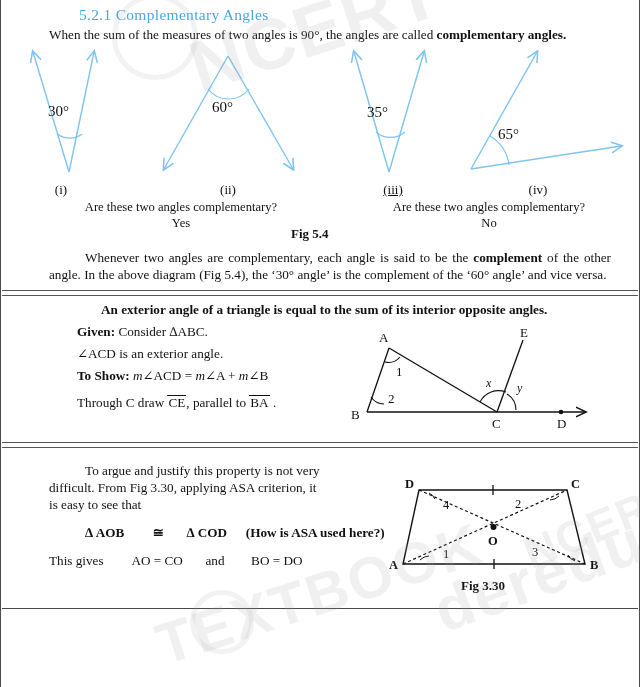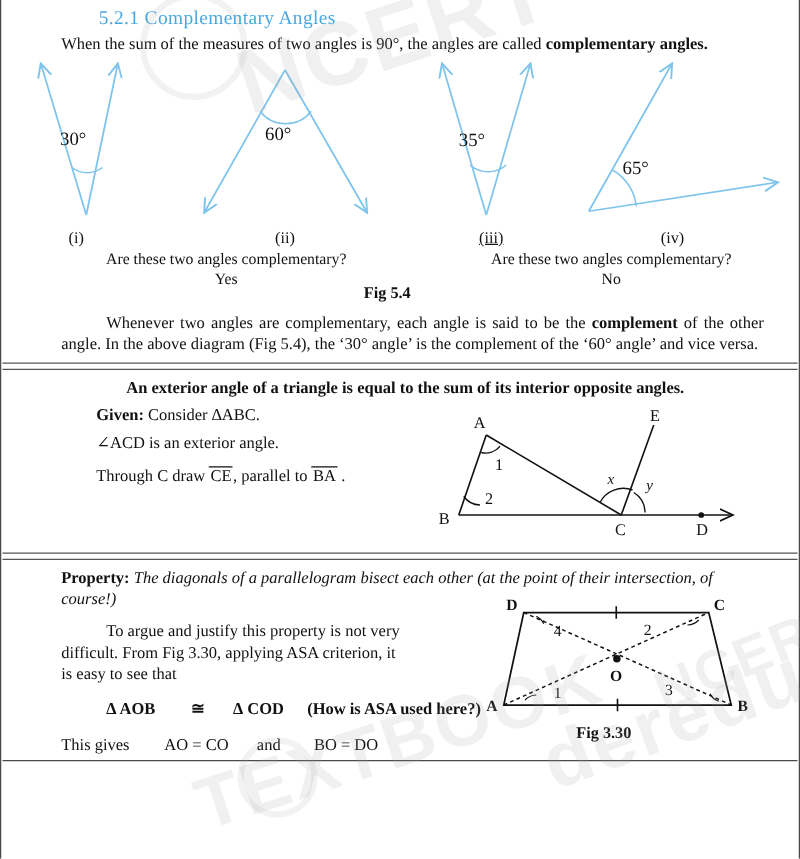--- a/index.html
+++ b/index.html
@@ -237,20 +237,23 @@
 
   <div class="panel s2">
 
     <div class="body-text" style="padding:0 36px 6px 48px; font-weight:bold; text-indent:24px;">An exterior angle of a triangle is equal to the sum of its interior opposite angles.</div>
 
     <div class="s2-text">
       <div class="ln">
         <b>Given:</b><span> Consider ∆ABC.</span>
       </div>
       <div class="ln">∠ACD is an exterior angle.</div>
+      <div class="ln">
+        <b>To Show:</b><span class="mathvar"> m</span><span>∠ACD = </span><span class="mathvar">m</span><span>∠A + </span><span class="mathvar">m</span><span>∠B</span>
+      </div>
       <div class="ln" style="margin-top:13px;">
         <span>Through C draw </span><span class="overline">CE</span><span>, parallel to </span><span class="overline">BA</span><span> .</span>
       </div>
     </div>
 
     <div class="s2-fig">
       <svg width="290" height="112" viewBox="0 0 290 112">
         <defs>
           <marker id="arrK" markerWidth="9" markerHeight="9" refX="7" refY="4.5" orient="auto">
             <path d="M0,0.8 L8,4.5 L0,8.2" fill="none" stroke="#111" stroke-width="1.1"></path>
@@ -282,23 +285,20 @@
         <text x="141" y="63" font-family="Liberation Serif, serif" font-size="12" font-style="italic" fill="#111">x</text>
         <text x="172" y="68" font-family="Liberation Serif, serif" font-size="12" font-style="italic" fill="#111">y</text>
       </svg>
     </div>
   </div>
 
   <div class="divider"></div>
 
   <div class="panel s3">
 
-    <div class="s3-head">
-      <b>Property:</b><span class="ital"> The diagonals of a parallelogram bisect each other (at the point of their intersection, of course!)</span>
-    </div>
 
     <div class="s3-left" style="padding-top:9px;">
       <div class="ln" style="text-indent:36px;">To argue and justify this property is not very</div>
       <div class="ln">difficult. From Fig 3.30, applying ASA criterion, it</div>
       <div class="ln">is easy to see that</div>
 
       <div class="ln sp" style="padding-left:36px;font-weight:bold;">
         <span>∆ AOB</span>
         <span style="display:inline-block; width:22px;"></span>
         <span>≅</span>

